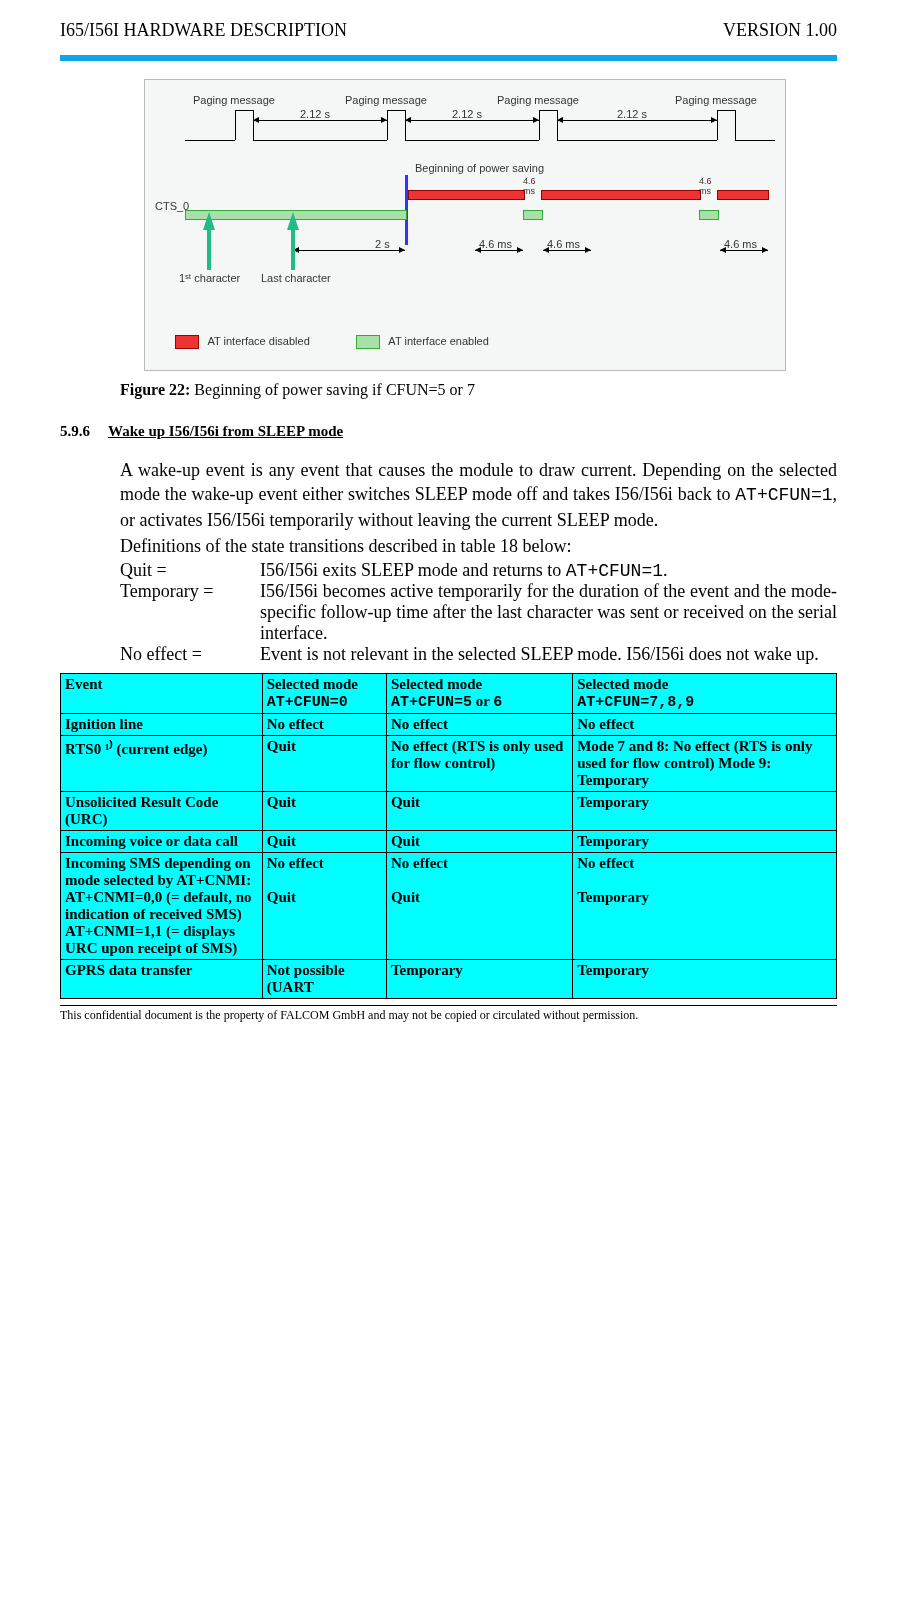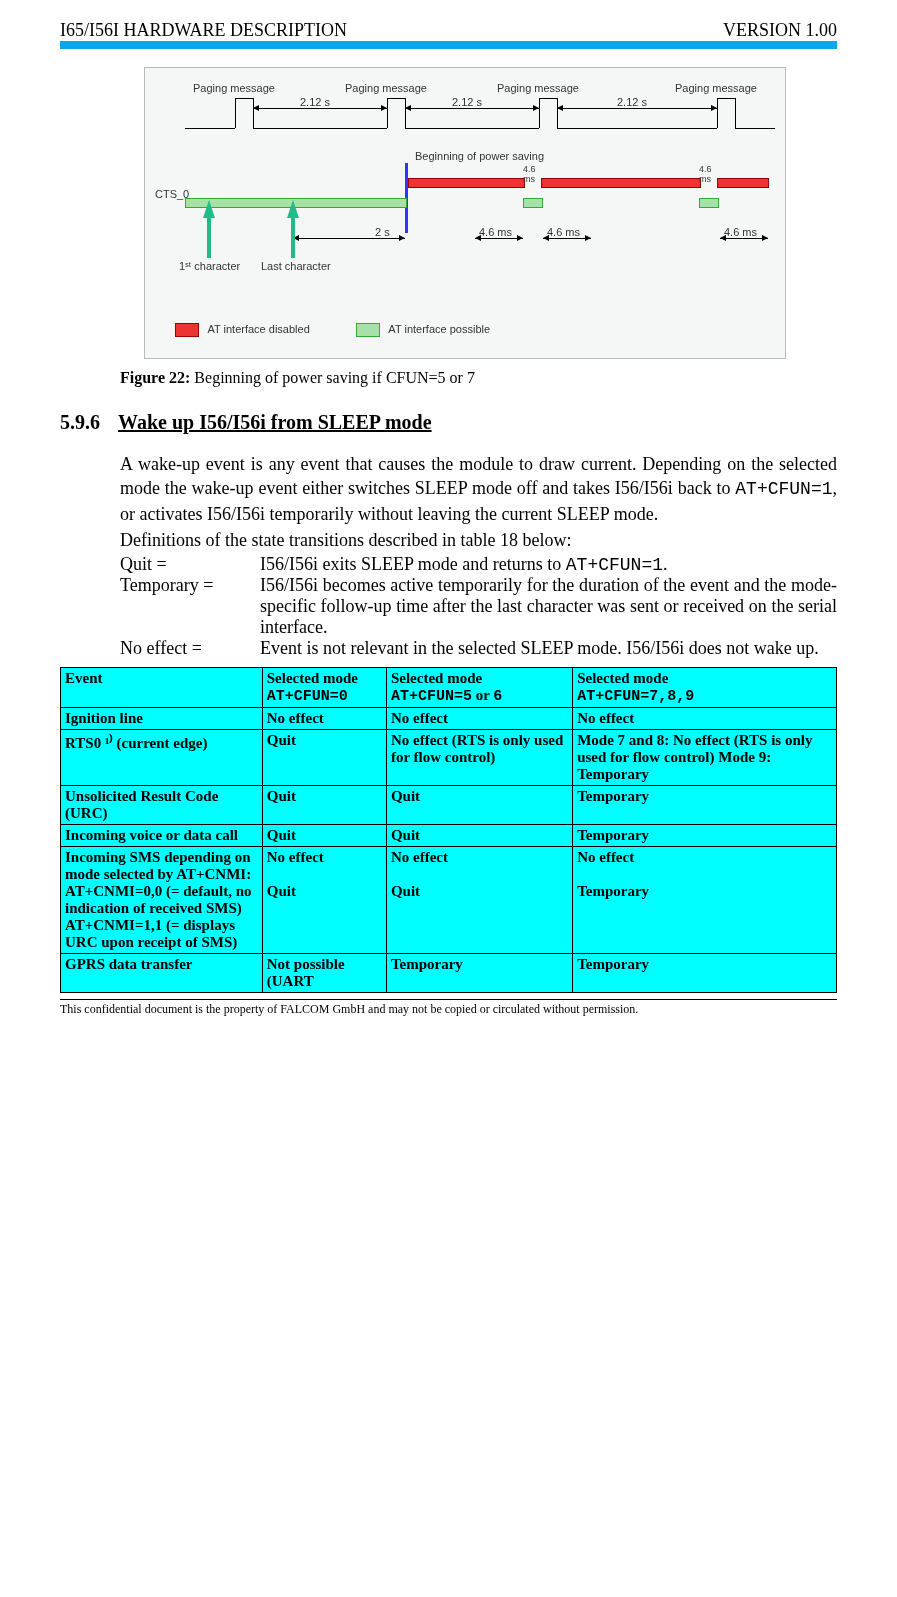--- a/index.html
+++ b/index.html
@@ -10,22 +10,22 @@
     color: #000;
     width: 897px;
   }
   .page {
     padding: 20px 60px 0 60px;
   }
   .header-row {
     display: flex;
     justify-content: space-between;
     font-size: 18px;
-    border-bottom: 8px solid #0ea5e9;
-    padding-bottom: 0;
+    border-bottom: 6px solid #0ea5e9;
+    padding-bottom: 14px;
     margin-bottom: 18px;
   }
   .figure-wrap {
     margin: 0 0 10px 60px;
     padding-left: 24px;
   }
   .figure {
     width: 640px;
     height: 290px;
     background: #f5f7f6;
@@ -36,21 +36,21 @@
     color: #333;
   }
   .fig-label {
     position: absolute;
   }
   .caption {
     margin: 8px 0 24px 60px;
     font-size: 16px;
   }
   .section-head {
-    font-size: 20px;
+    font-size: 15px;
     font-weight: bold;
     margin: 0 0 18px 0;
   }
   .section-num { display: inline-block; margin-right: 18px; }
   .section-title { text-decoration: underline; }
   .body-text {
     font-size: 18px;
     line-height: 1.35;
     text-align: justify;
     margin: 0 0 2px 60px;
@@ -177,21 +177,21 @@
       <div class="arrow-green-stem" style="left:146px; top:150px; height:40px;"></div>
       <div class="arrow-green" style="left:142px; top:132px;"></div>
       <span class="fig-label" style="left:34px; top:192px;">1ˢᵗ character</span>
       <span class="fig-label" style="left:116px; top:192px;">Last character</span>
 
       <div class="fig-label" style="left:30px; top:255px;">
         <span class="legend-sq" style="background:#e33;border:1px solid #900;"></span>
         <span>AT interface disabled</span>
         <span style="display:inline-block;width:40px;"></span>
         <span class="legend-sq" style="background:#a8e0a8;border:1px solid #3a3;"></span>
-        <span>AT interface possible</span>
+        <span>AT interface enabled</span>
       </div>
     </div>
   </div>
 
   <div class="caption">
     <b>Figure 22:</b><span> Beginning of power saving if CFUN=5 or 7</span>
   </div>
 
   <div class="section-head">
     <span class="section-num">5.9.6</span><span class="section-title">Wake up I56/I56i from SLEEP mode</span>

